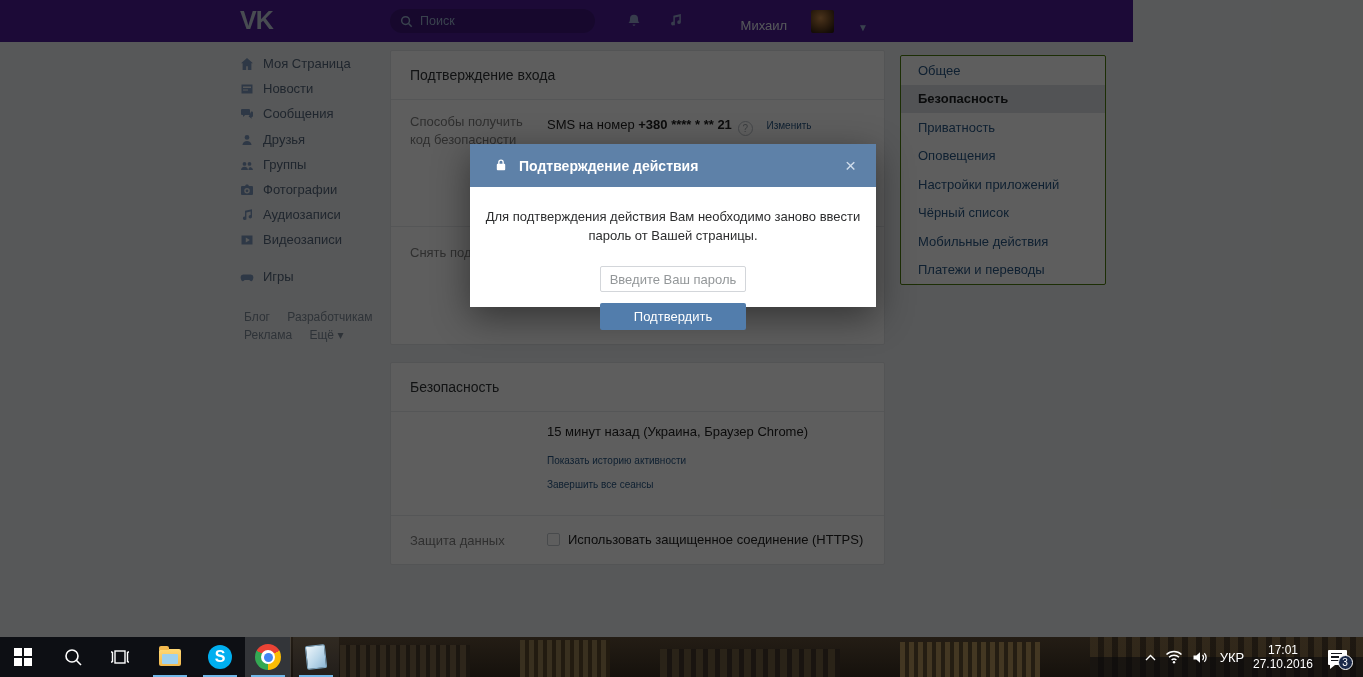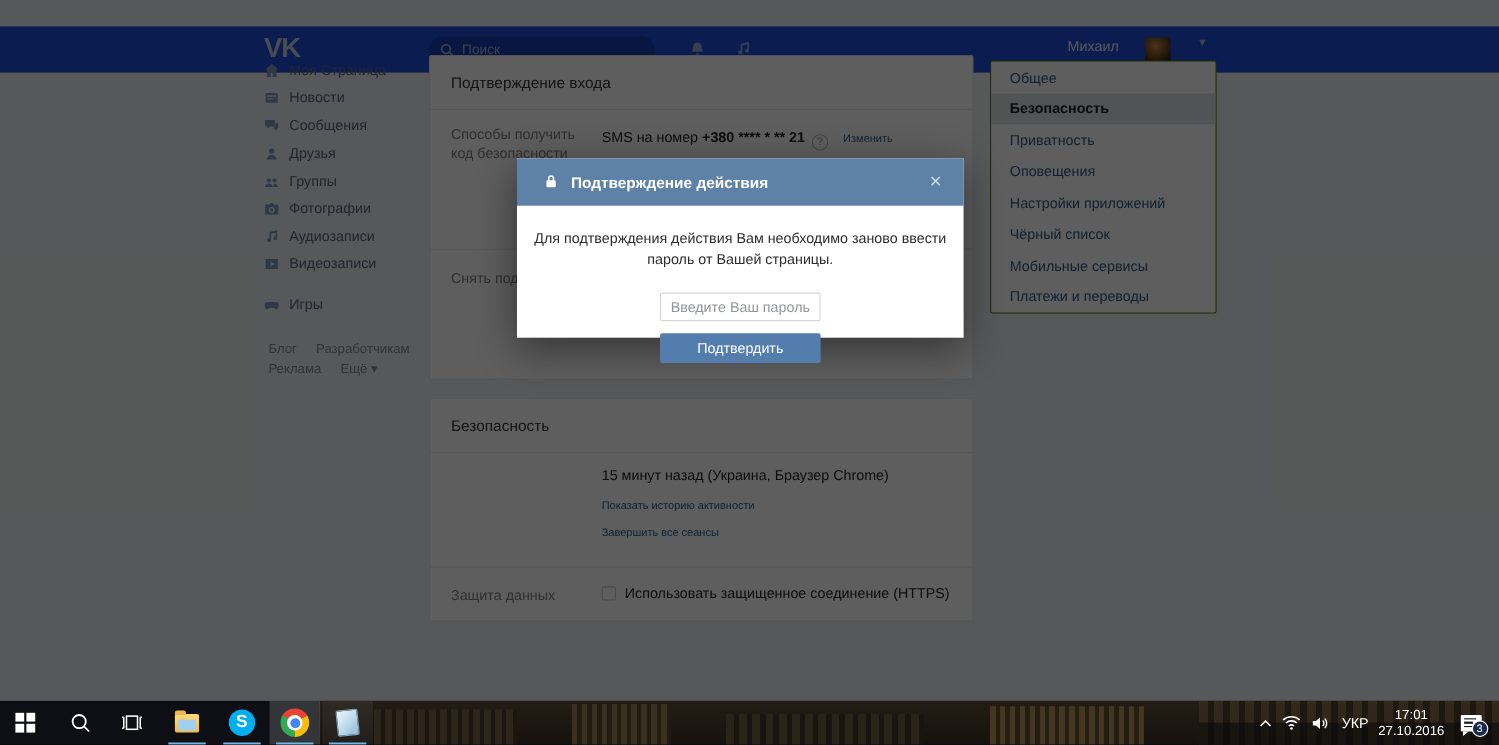--- a/index.html
+++ b/index.html
@@ -5,28 +5,28 @@
   * { margin:0; padding:0; box-sizing:border-box; }
   html,body { width:1363px; height:677px; overflow:hidden; background:#000;
               font-family:"Liberation Sans", sans-serif; }
   .abs { position:absolute; }
   #stage { position:relative; width:1363px; height:677px; }
 
   
   #page { position:absolute; left:0; top:0; width:1363px; height:637px; background:#edeef0; overflow:hidden; }
 
   
-  #topbar { position:absolute; left:0; top:0; width:1363px; height:42px; background:#1d4ed8;margin-top:24px; }
+  #topbar { position:absolute; left:0; top:0; width:1133px; height:42px; background:#4c1d95; }
   .vk-logo { position:absolute; left:240px; top:6px; font-size:25px; font-weight:800; letter-spacing:-1px; color:#c3cfdd; }
   .search-pill { position:absolute; left:390px; top:9px; width:205px; height:24px; background:rgba(0,0,0,0.18);
                  border-radius:12px; display:flex; align-items:center; padding:0 10px; }
   .search-pill input { background:transparent; border:none; outline:none; color:#dfe9f4; font-size:12.5px; width:160px; margin-left:7px; }
   .search-pill input::placeholder { color:#9cb4d2; }
   .hdr-ico { position:absolute; top:13px; opacity:.85; }
-  .user-chip { position:absolute; right:265px; top:10px; display:flex; align-items:flex-start; gap:24px; }
+  .user-chip { position:absolute; right:265px; top:10px; display:flex; align-items:flex-end; gap:24px; }
   .user-name { color:#e7edf4; font-size:13px; }
   .avatar { width:23px; height:23px; border-radius:2px;
             background:radial-gradient(circle at 42% 35%, #c98a4b 0%, #7a5128 45%, #3a2413 80%, #241507 100%); }
   .chev { color:#9cb4d2; font-size:10px; }
 
   
   .side-item { position:absolute; left:240px; height:25px; display:flex; align-items:center; gap:9px; cursor:pointer; }
   .side-item span.lbl { font-size:13px; color:#55677c; }
   .side-foot { position:absolute; left:244px; font-size:12px; color:#7e8b99; }
   .side-foot a { color:#7e8b99; text-decoration:none; margin-right:14px; }
@@ -214,21 +214,21 @@
       </div>
     </div>
 
     <div id="rmenu">
       <div class="rm-item">Общее</div>
       <div class="rm-item sel">Безопасность</div>
       <div class="rm-item">Приватность</div>
       <div class="rm-item">Оповещения</div>
       <div class="rm-item">Настройки приложений</div>
       <div class="rm-item">Чёрный список</div>
-      <div class="rm-item">Мобильные сервисы</div>
+      <div class="rm-item">Мобильные действия</div>
       <div class="rm-item">Платежи и переводы</div>
     </div>
 
     <div id="dim"></div>
 
     <div id="modal">
       <div id="modal-head">
         <svg width="14" height="15" viewBox="0 0 16 16">
           <path fill="#fff" fill-rule="evenodd" d="M8 1a3.2 3.2 0 0 1 3.2 3.2V6h.6a1 1 0 0 1 1 1v5.4a1 1 0 0 1-1 1H4.2a1 1 0 0 1-1-1V7a1 1 0 0 1 1-1h.6V4.2A3.2 3.2 0 0 1 8 1Zm0 1.6a1.7 1.7 0 0 0-1.7 1.6V6h3.4V4.2A1.7 1.7 0 0 0 8 2.6Z"></path>
         </svg>

